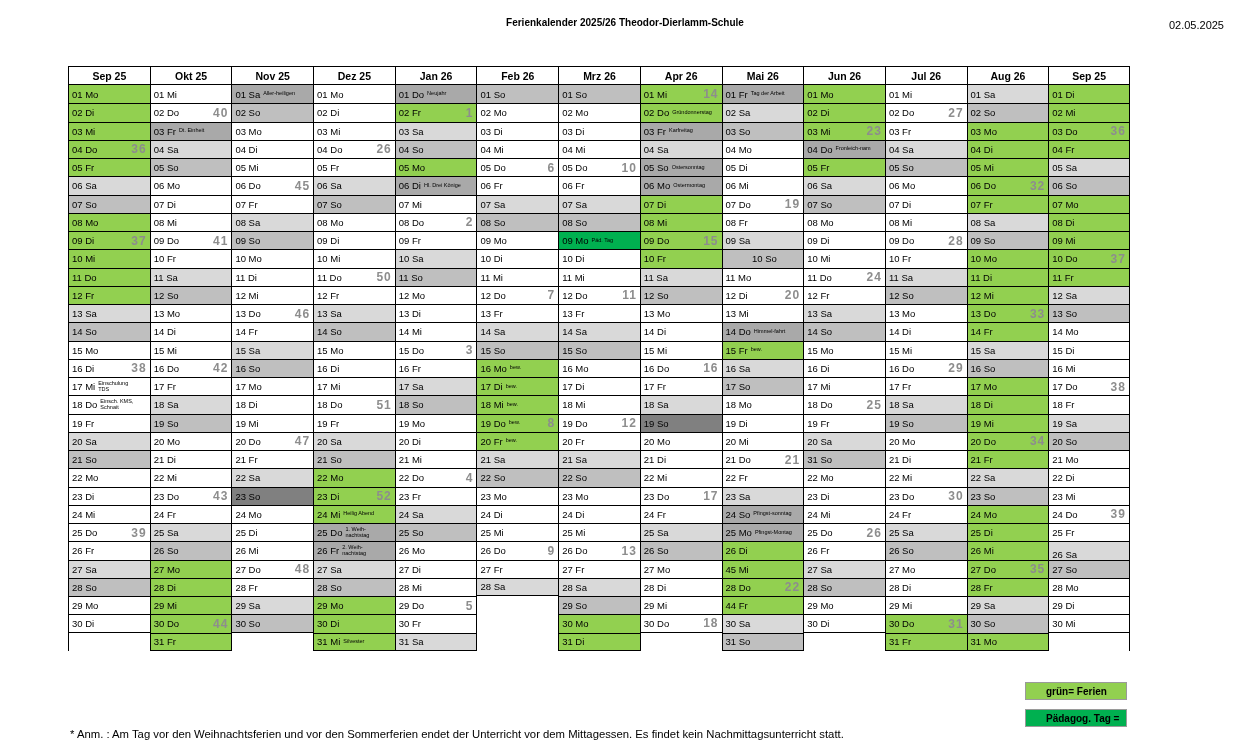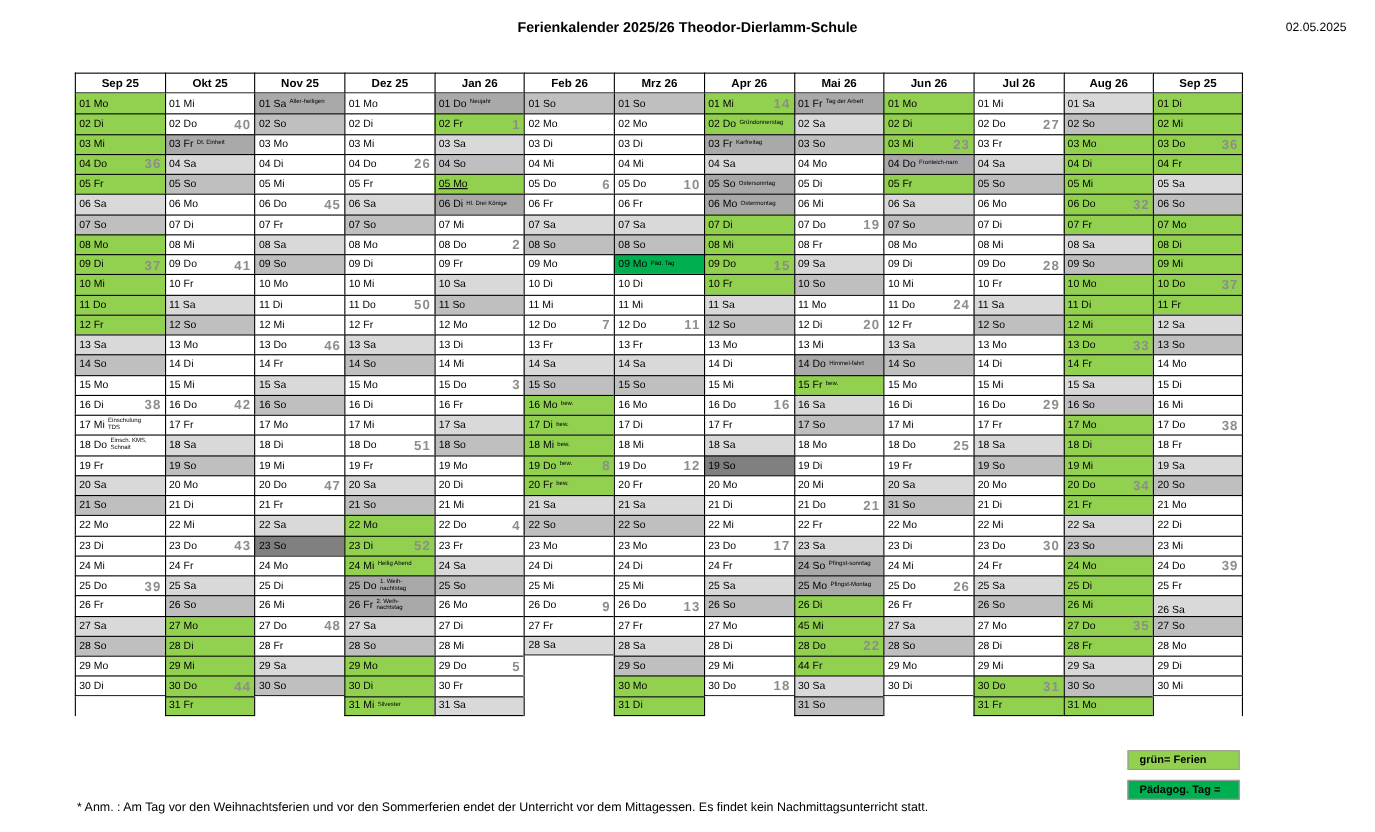--- a/index.html
+++ b/index.html
@@ -1,42 +1,42 @@
 <!DOCTYPE html>
 <html><head>
 <meta charset="utf-8">
 <style>
   html,body{margin:0;padding:0;}
   body{
     width:1250px;height:756px;background:#ffffff;position:relative;
     font-family:"Liberation Sans", sans-serif;color:#000;
   }
   .title{position:absolute;top:17px;left:0;right:0;text-align:center;
-    font-weight:bold;font-size:13px;}
+    font-weight:bold;font-size:10px;}
   .datestamp{position:absolute;top:19px;right:26px;font-size:11px;}
   .cal{position:absolute;left:68px;top:66px;display:flex;}
   .col{display:flex;flex-direction:column;width:81.7px;}
   .hdr{height:19px;box-sizing:border-box;border-top:1px solid #000;border-left:1px solid #000;border-bottom:1px solid #000;
     display:flex;align-items:center;justify-content:center;font-weight:bold;font-size:10.5px;background:#fff;}
   .col:last-child .hdr{border-right:1px solid #000;}
   .cell{height:18.26px;box-sizing:border-box;border-left:1px solid #000;border-top:1px solid #000;
     display:flex;align-items:center;font-size:9.5px;padding-left:3px;overflow:hidden;}
   .cell.first{border-top:none;}
   .cell.lastday{border-bottom:1px solid #000;}
   .col:last-child .cell{border-right:1px solid #000;}
   .empty{height:18.26px;box-sizing:border-box;border-left:1px solid #000;background:#fff;}
   .col:last-child .empty{border-right:1px solid #000;}
   .daytxt{white-space:nowrap;}
   .note{font-size:5.5px;line-height:1.08;margin-left:3px;max-width:40px;word-break:break-word;}
   .wk{margin-left:auto;padding-right:3px;font-weight:bold;font-size:12px;color:#8d8d8d;letter-spacing:1px;}
   .footer{position:absolute;left:70px;top:673px;width:870px;font-size:11.3px;line-height:1.6;}
   .noteline{position:absolute;left:70px;top:728px;width:900px;font-size:11.3px;}
   .legend{position:absolute;left:1025px;top:682px;width:102px;}
   .lbox{width:102px;height:18px;border:1px solid #9a9a9a;box-sizing:border-box;
-    display:flex;align-items:center;padding-left:10px;font-size:10px;font-weight:bold;margin-bottom:9px;}
+    display:flex;align-items:center;padding-left:20px;font-size:10px;font-weight:bold;margin-bottom:9px;}
 </style>
 </head>
 <body>
 
 <div class="title">Ferienkalender 2025/26 Theodor-Dierlamm-Schule</div>
 <div class="datestamp">02.05.2025</div>
 
 <div class="cal" id="cal">
     <div class="col">
       <div class="hdr">Sep 25</div>
@@ -452,21 +452,21 @@
       <div class="cell" style="background: rgb(146, 208, 80);">
         <span class="daytxt">02 Fr</span>
         <span class="wk">1</span>
       </div>
       <div class="cell" style="background: rgb(217, 217, 217);">
         <span class="daytxt">03 Sa</span>
       </div>
       <div class="cell" style="background: rgb(191, 191, 191);">
         <span class="daytxt">04 So</span>
       </div>
-      <div class="cell" style="background: rgb(146, 208, 80); text-decoration: underline;">
+      <div class="cell" style="background: rgb(146, 208, 80);">
         <span class="daytxt">05 Mo</span>
       </div>
       <div class="cell" style="background: rgb(169, 169, 169);">
         <span class="daytxt">06 Di</span>
         <span class="note">Hl. Drei Könige</span>
       </div>
       <div class="cell" style="background: rgb(255, 255, 255);">
         <span class="daytxt">07 Mi</span>
       </div>
       <div class="cell" style="background: rgb(255, 255, 255);">
@@ -873,21 +873,21 @@
       <div class="cell" style="background: rgb(255, 255, 255);">
         <span class="daytxt">07 Do</span>
         <span class="wk">19</span>
       </div>
       <div class="cell" style="background: rgb(255, 255, 255);">
         <span class="daytxt">08 Fr</span>
       </div>
       <div class="cell" style="background: rgb(217, 217, 217);">
         <span class="daytxt">09 Sa</span>
       </div>
-      <div class="cell" style="background: rgb(191, 191, 191);">
+      <div class="cell" style="background: rgb(191, 191, 191); justify-content: center;">
         <span class="daytxt">10 So</span>
       </div>
       <div class="cell" style="background: rgb(255, 255, 255);">
         <span class="daytxt">11 Mo</span>
       </div>
       <div class="cell" style="background: rgb(255, 255, 255);">
         <span class="daytxt">12 Di</span>
         <span class="wk">20</span>
       </div>
       <div class="cell" style="background: rgb(255, 255, 255);">

